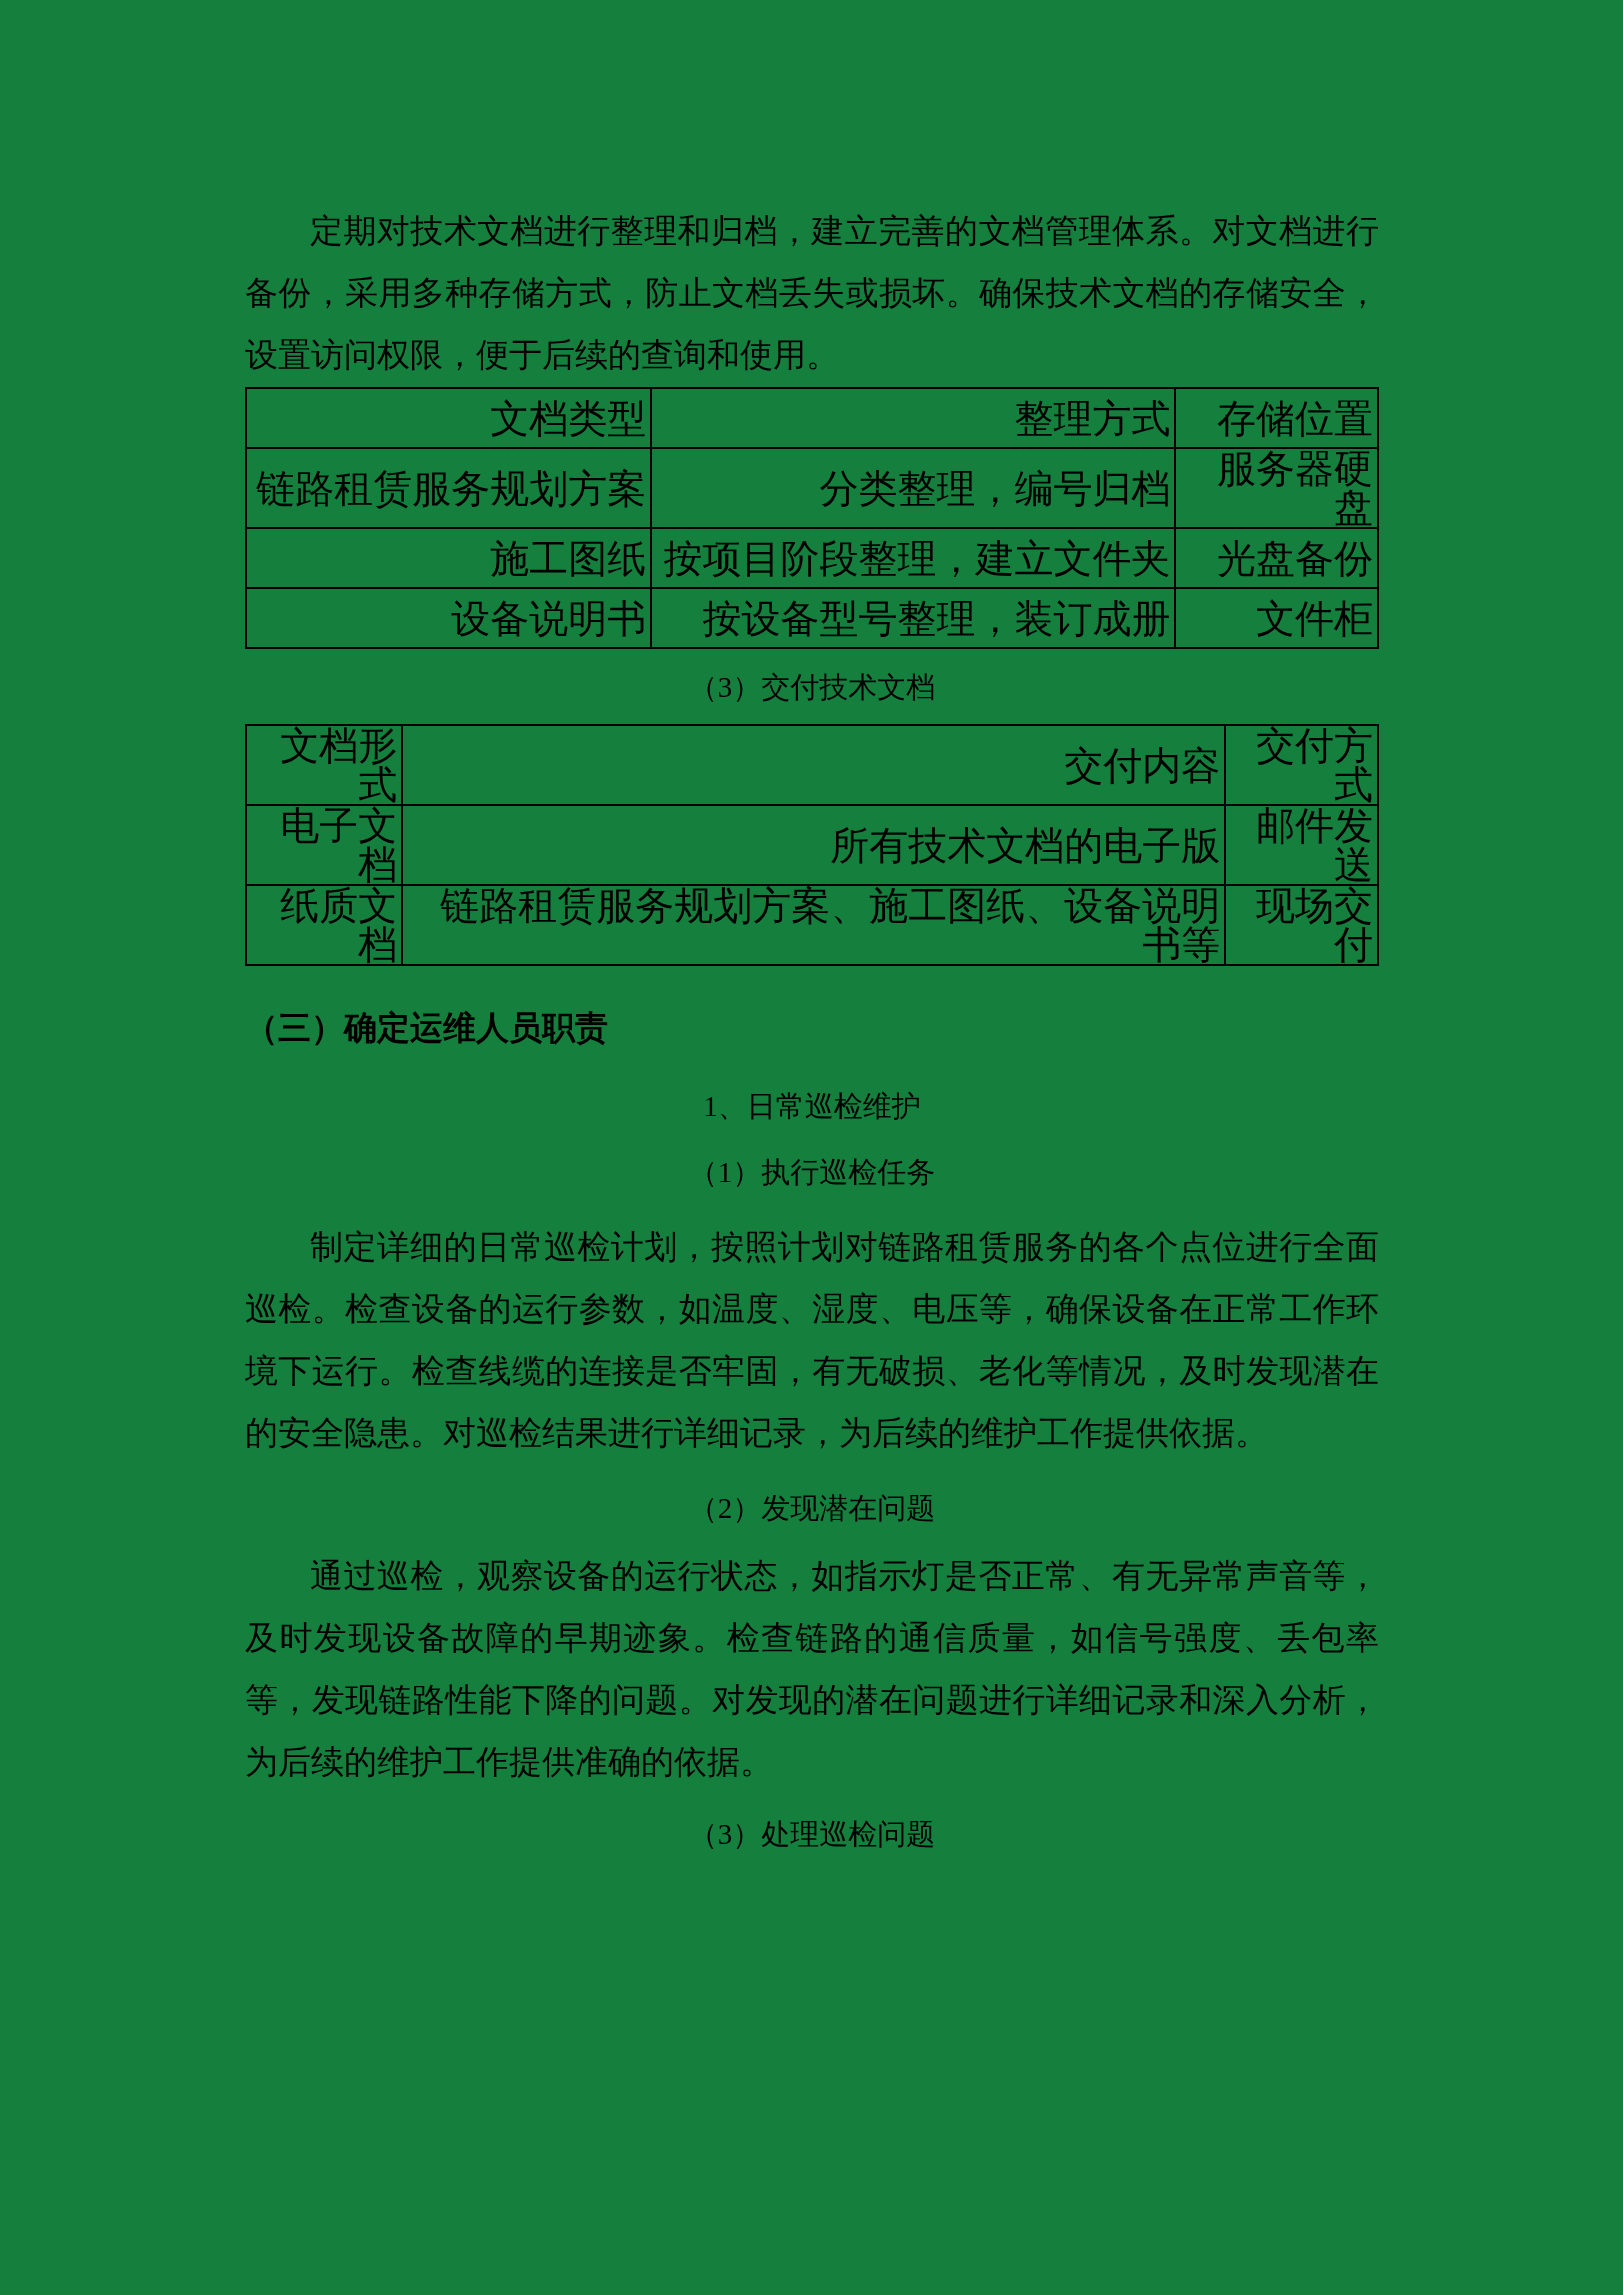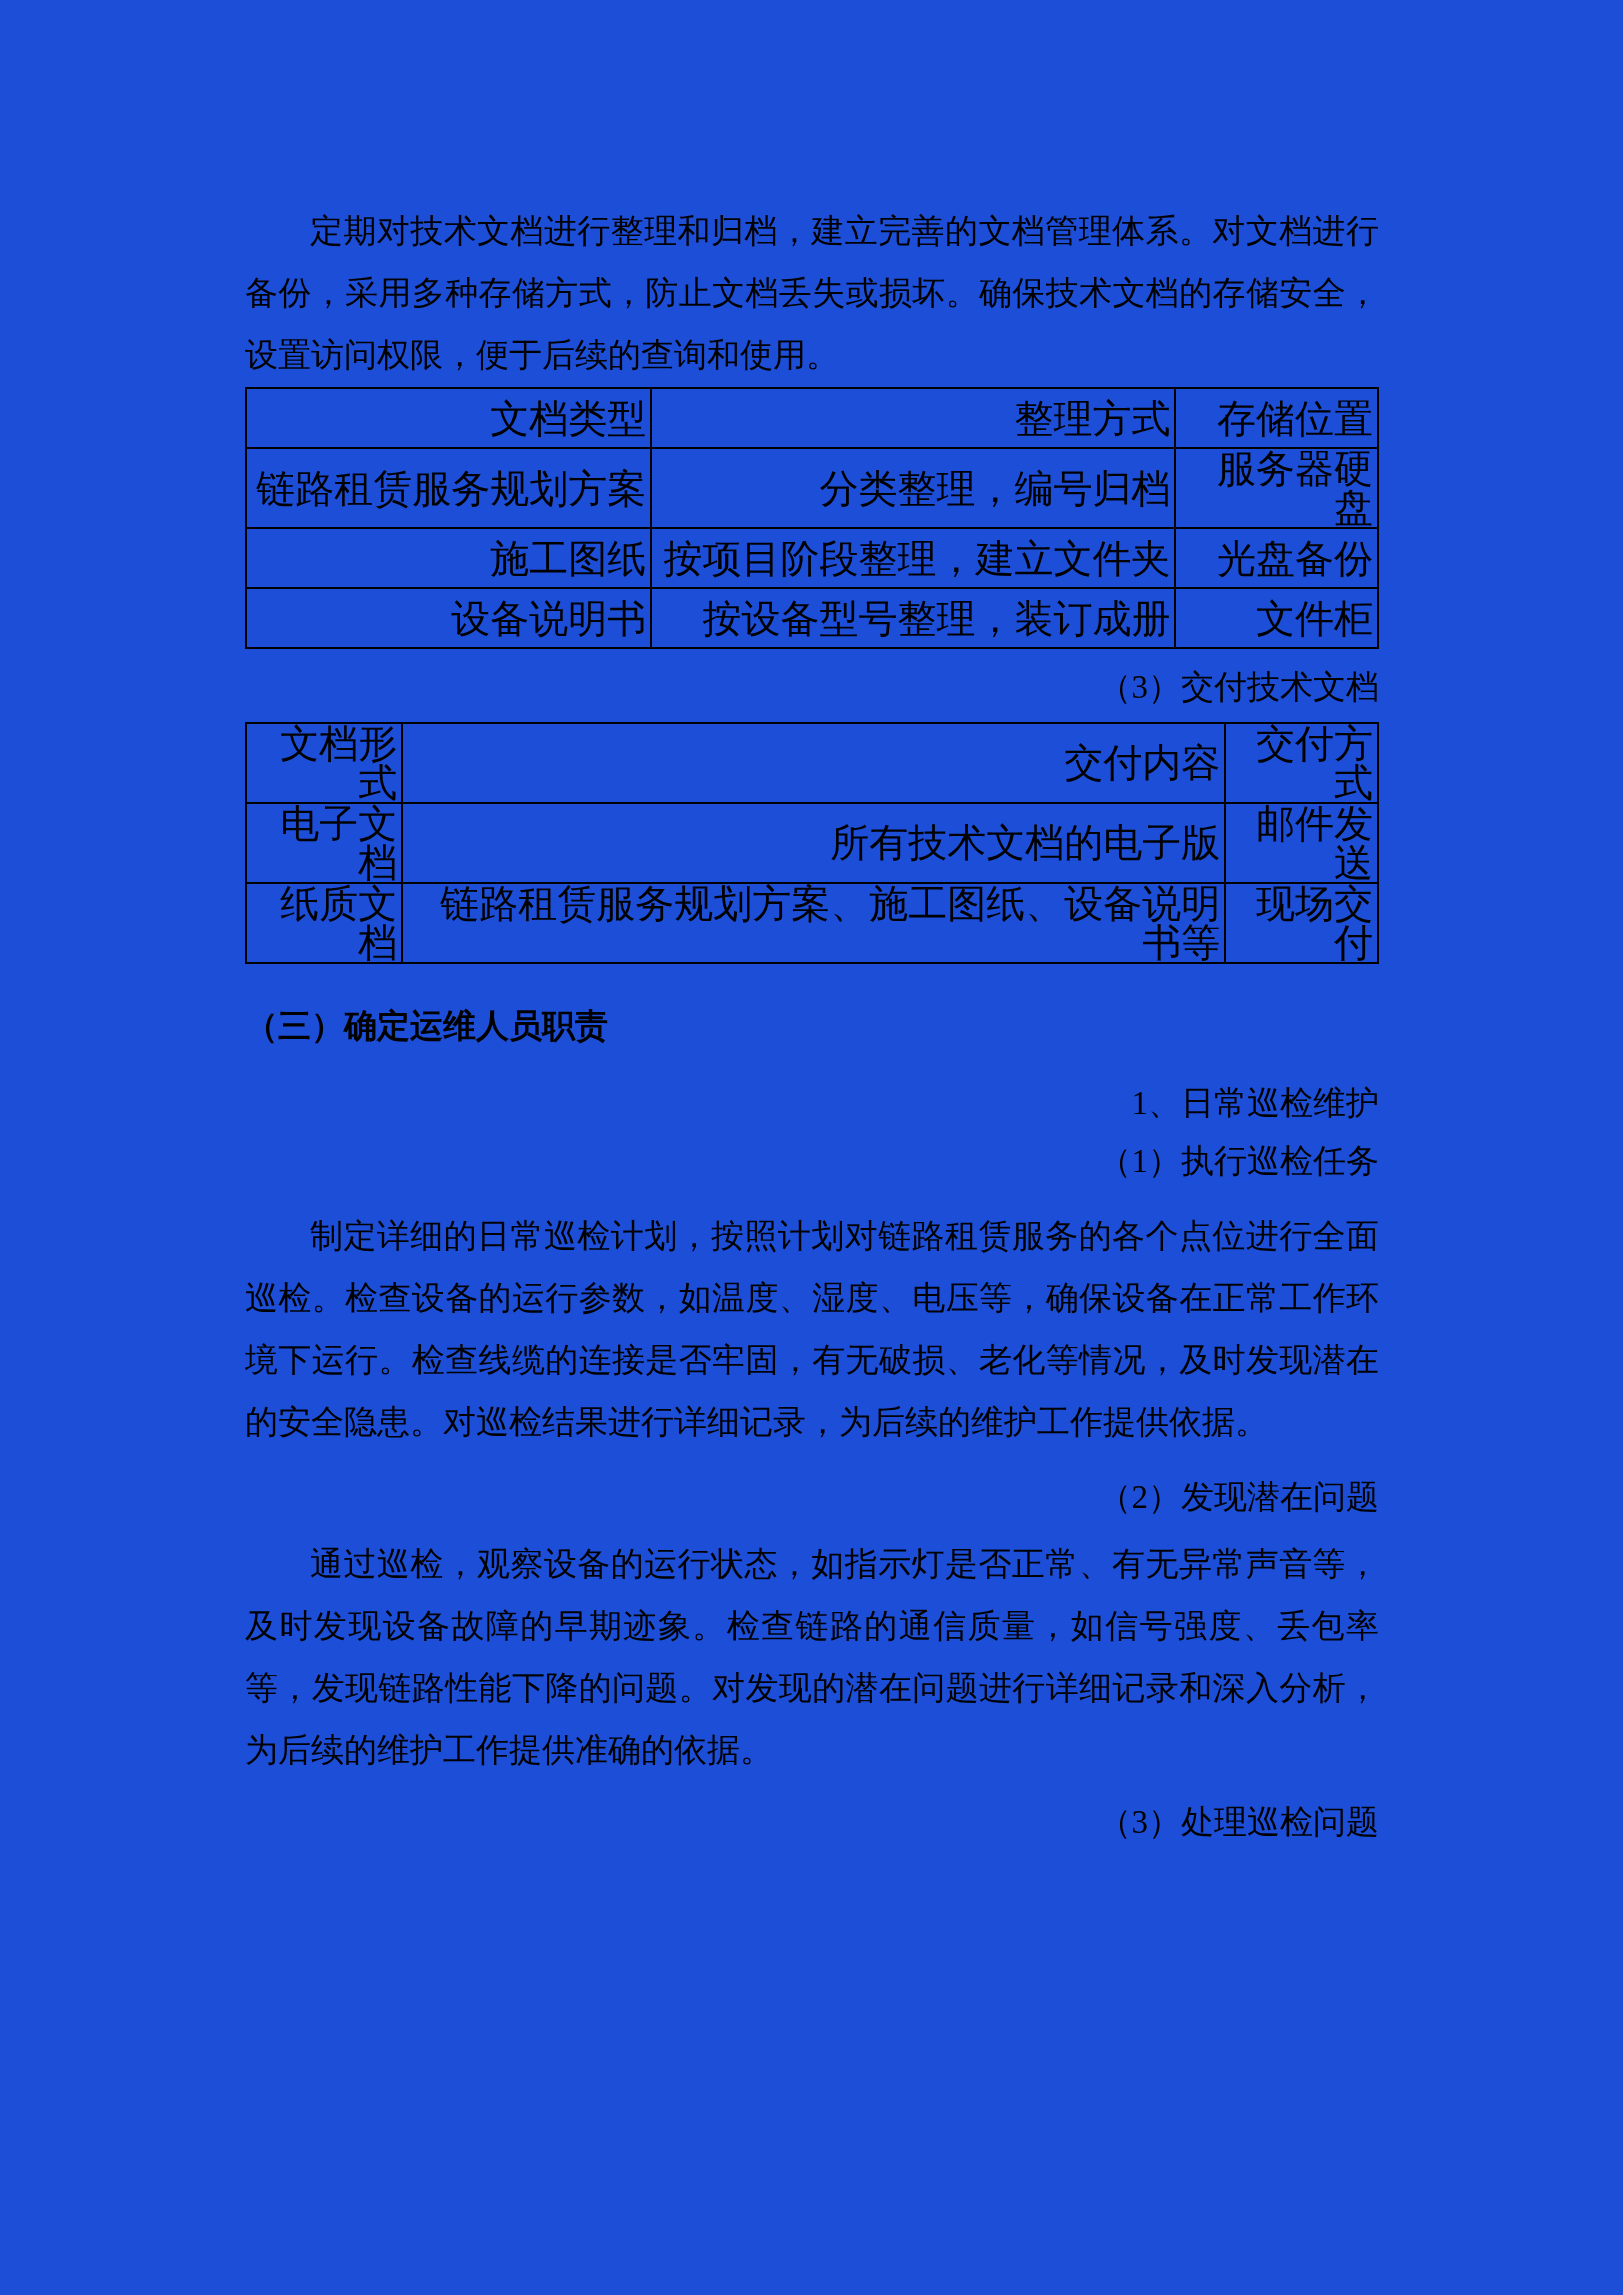--- a/index.html
+++ b/index.html
@@ -4,41 +4,41 @@
 <style>
   html, body {
     margin: 0;
     padding: 0;
     background: #ffffff;
   }
   .page {
     position: relative;
     width: 1623px;
     height: 2295px;
-    background: #1d4ed8;
+    background: #15803d;
     box-sizing: border-box;
     padding: 200px 244px 0 245px;
     font-family: "Liberation Serif", "DejaVu Serif", serif;
     color: #000000;
     overflow: hidden;
   }
   .para {
     margin: 0;
     font-size: 33px;
     line-height: 62px;
     text-align: justify;
     text-indent: 65px;
     word-break: normal;
   }
   .sub-heading {
-    margin: 0;
-    font-size: 33px;
+    margin: 8px;
+    font-size: 29px;
     line-height: 58px;
     font-weight: normal;
-    text-align: right;
+    text-align: center;
   }
   .section-heading {
     margin: 0;
     font-size: 33px;
     line-height: 62px;
     font-weight: bold;
     text-align: left;
   }
   table.doc-table {
     border-collapse: collapse;

